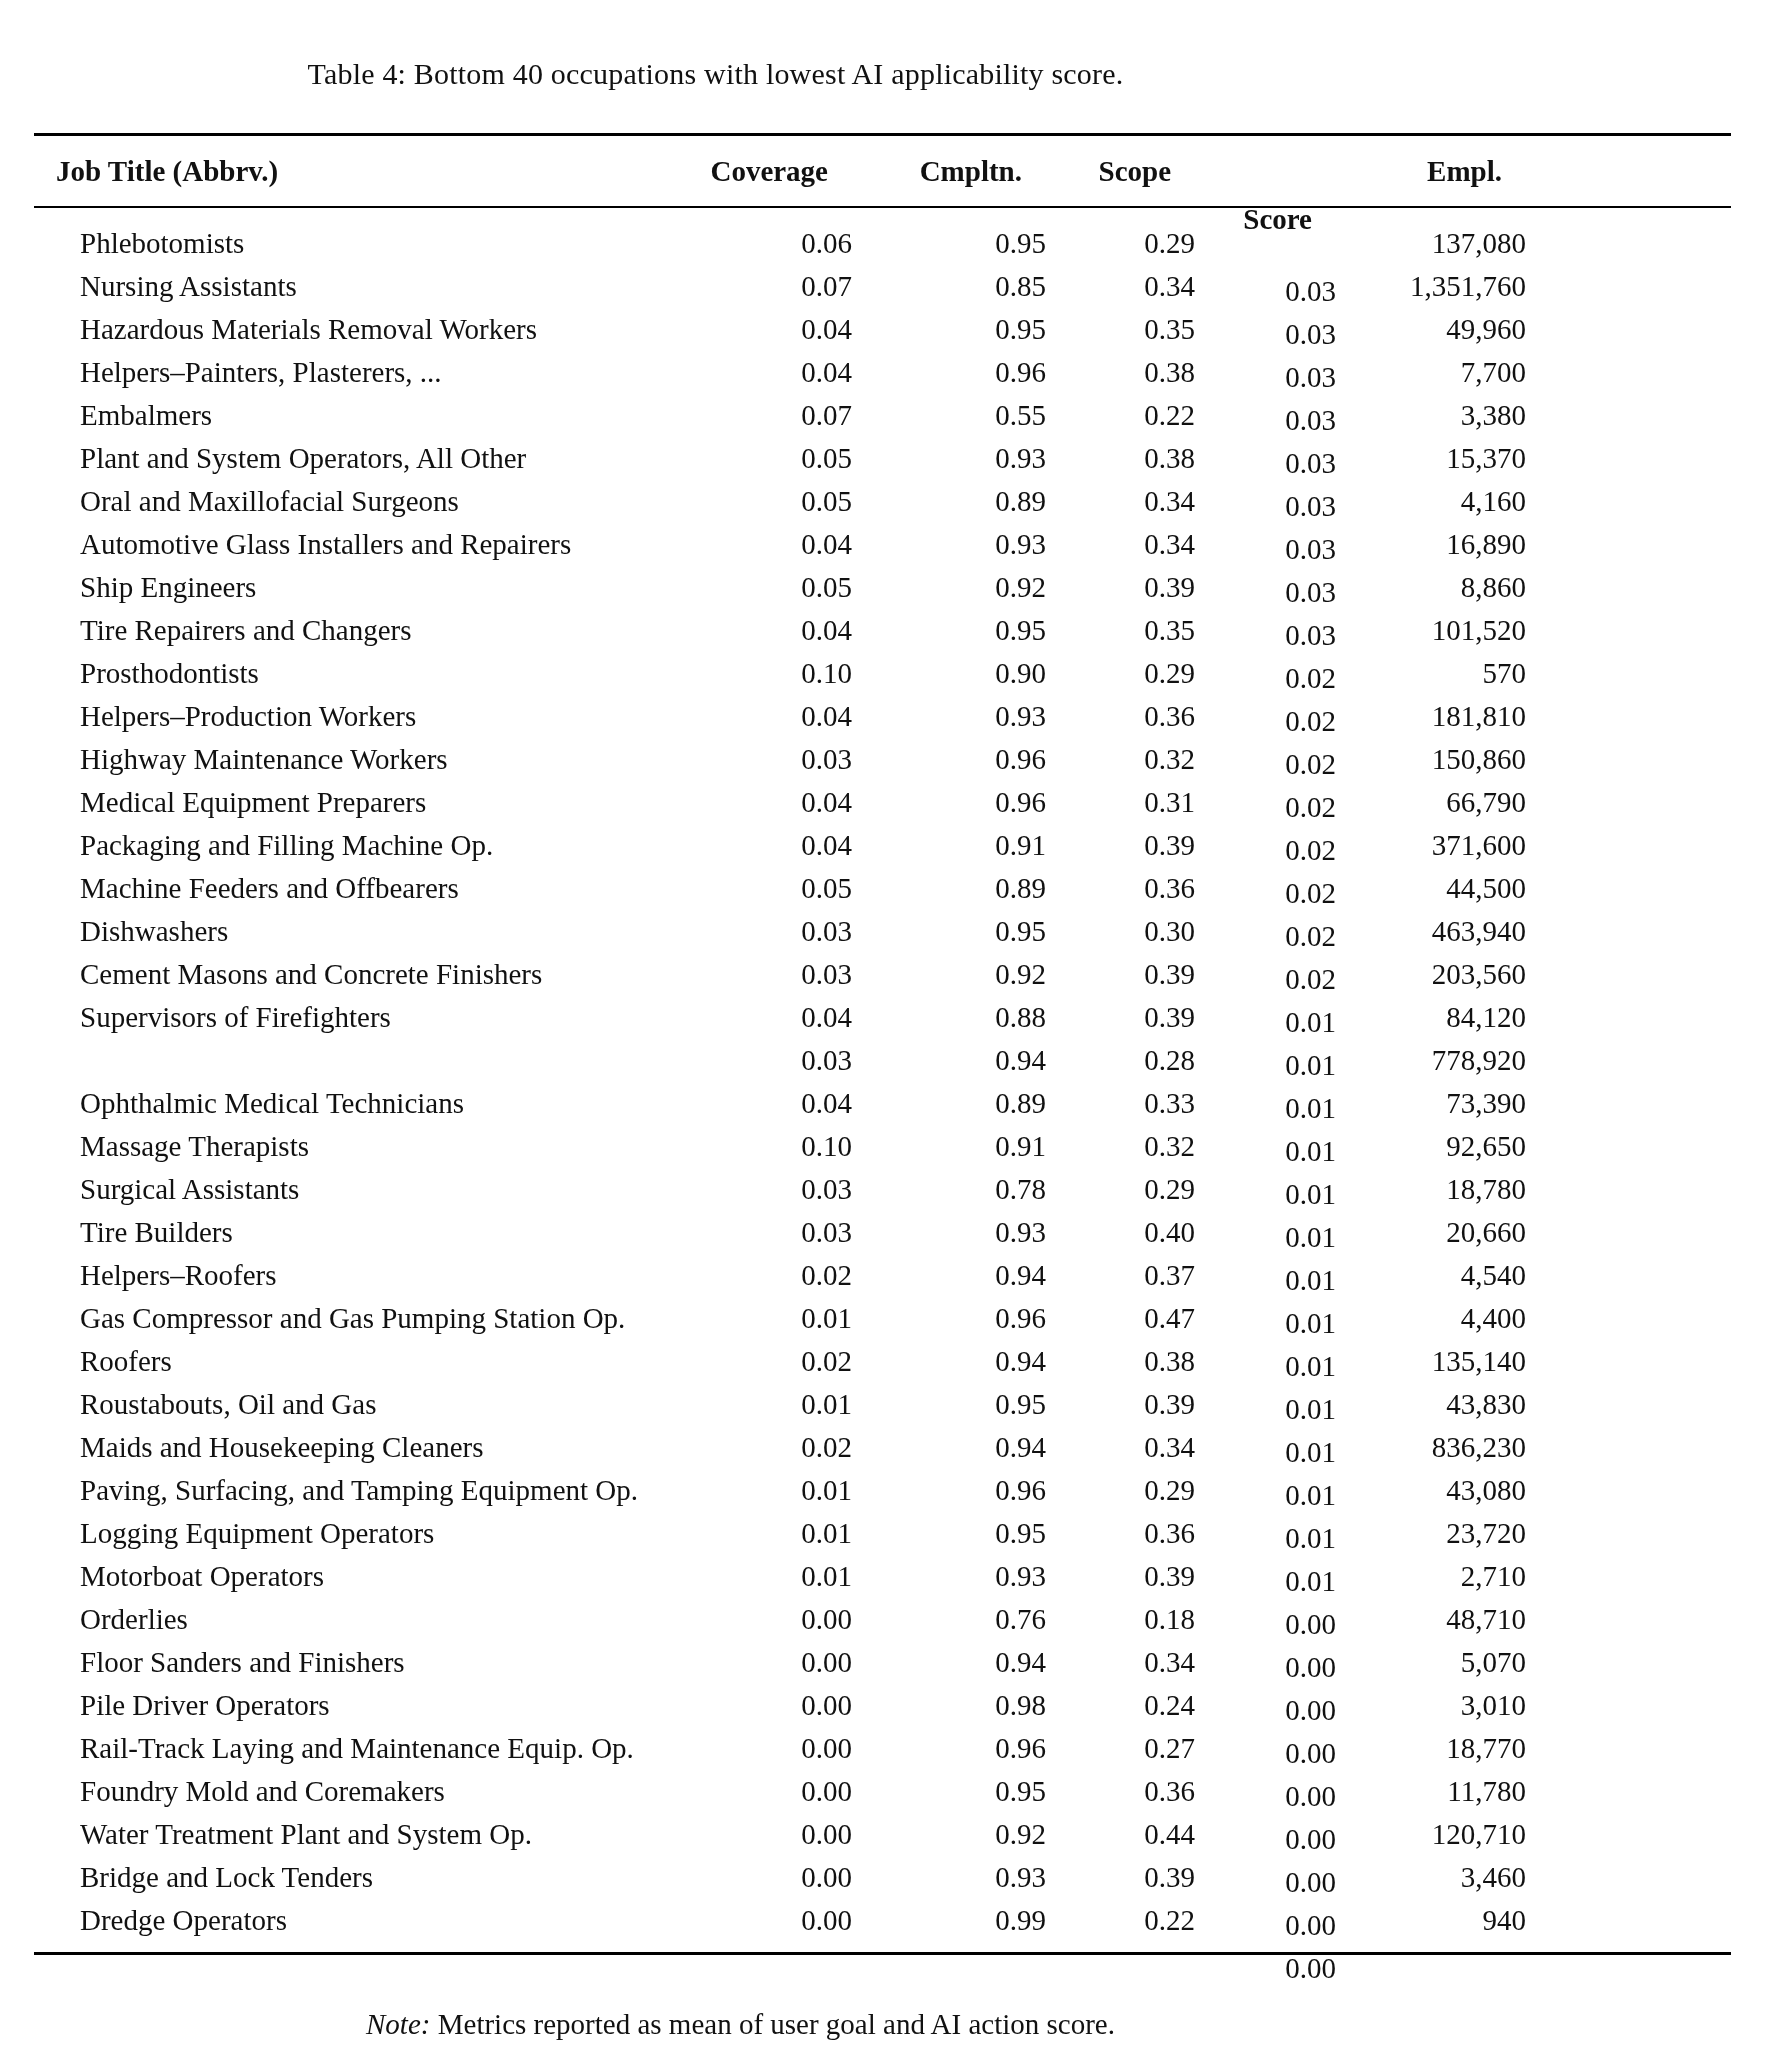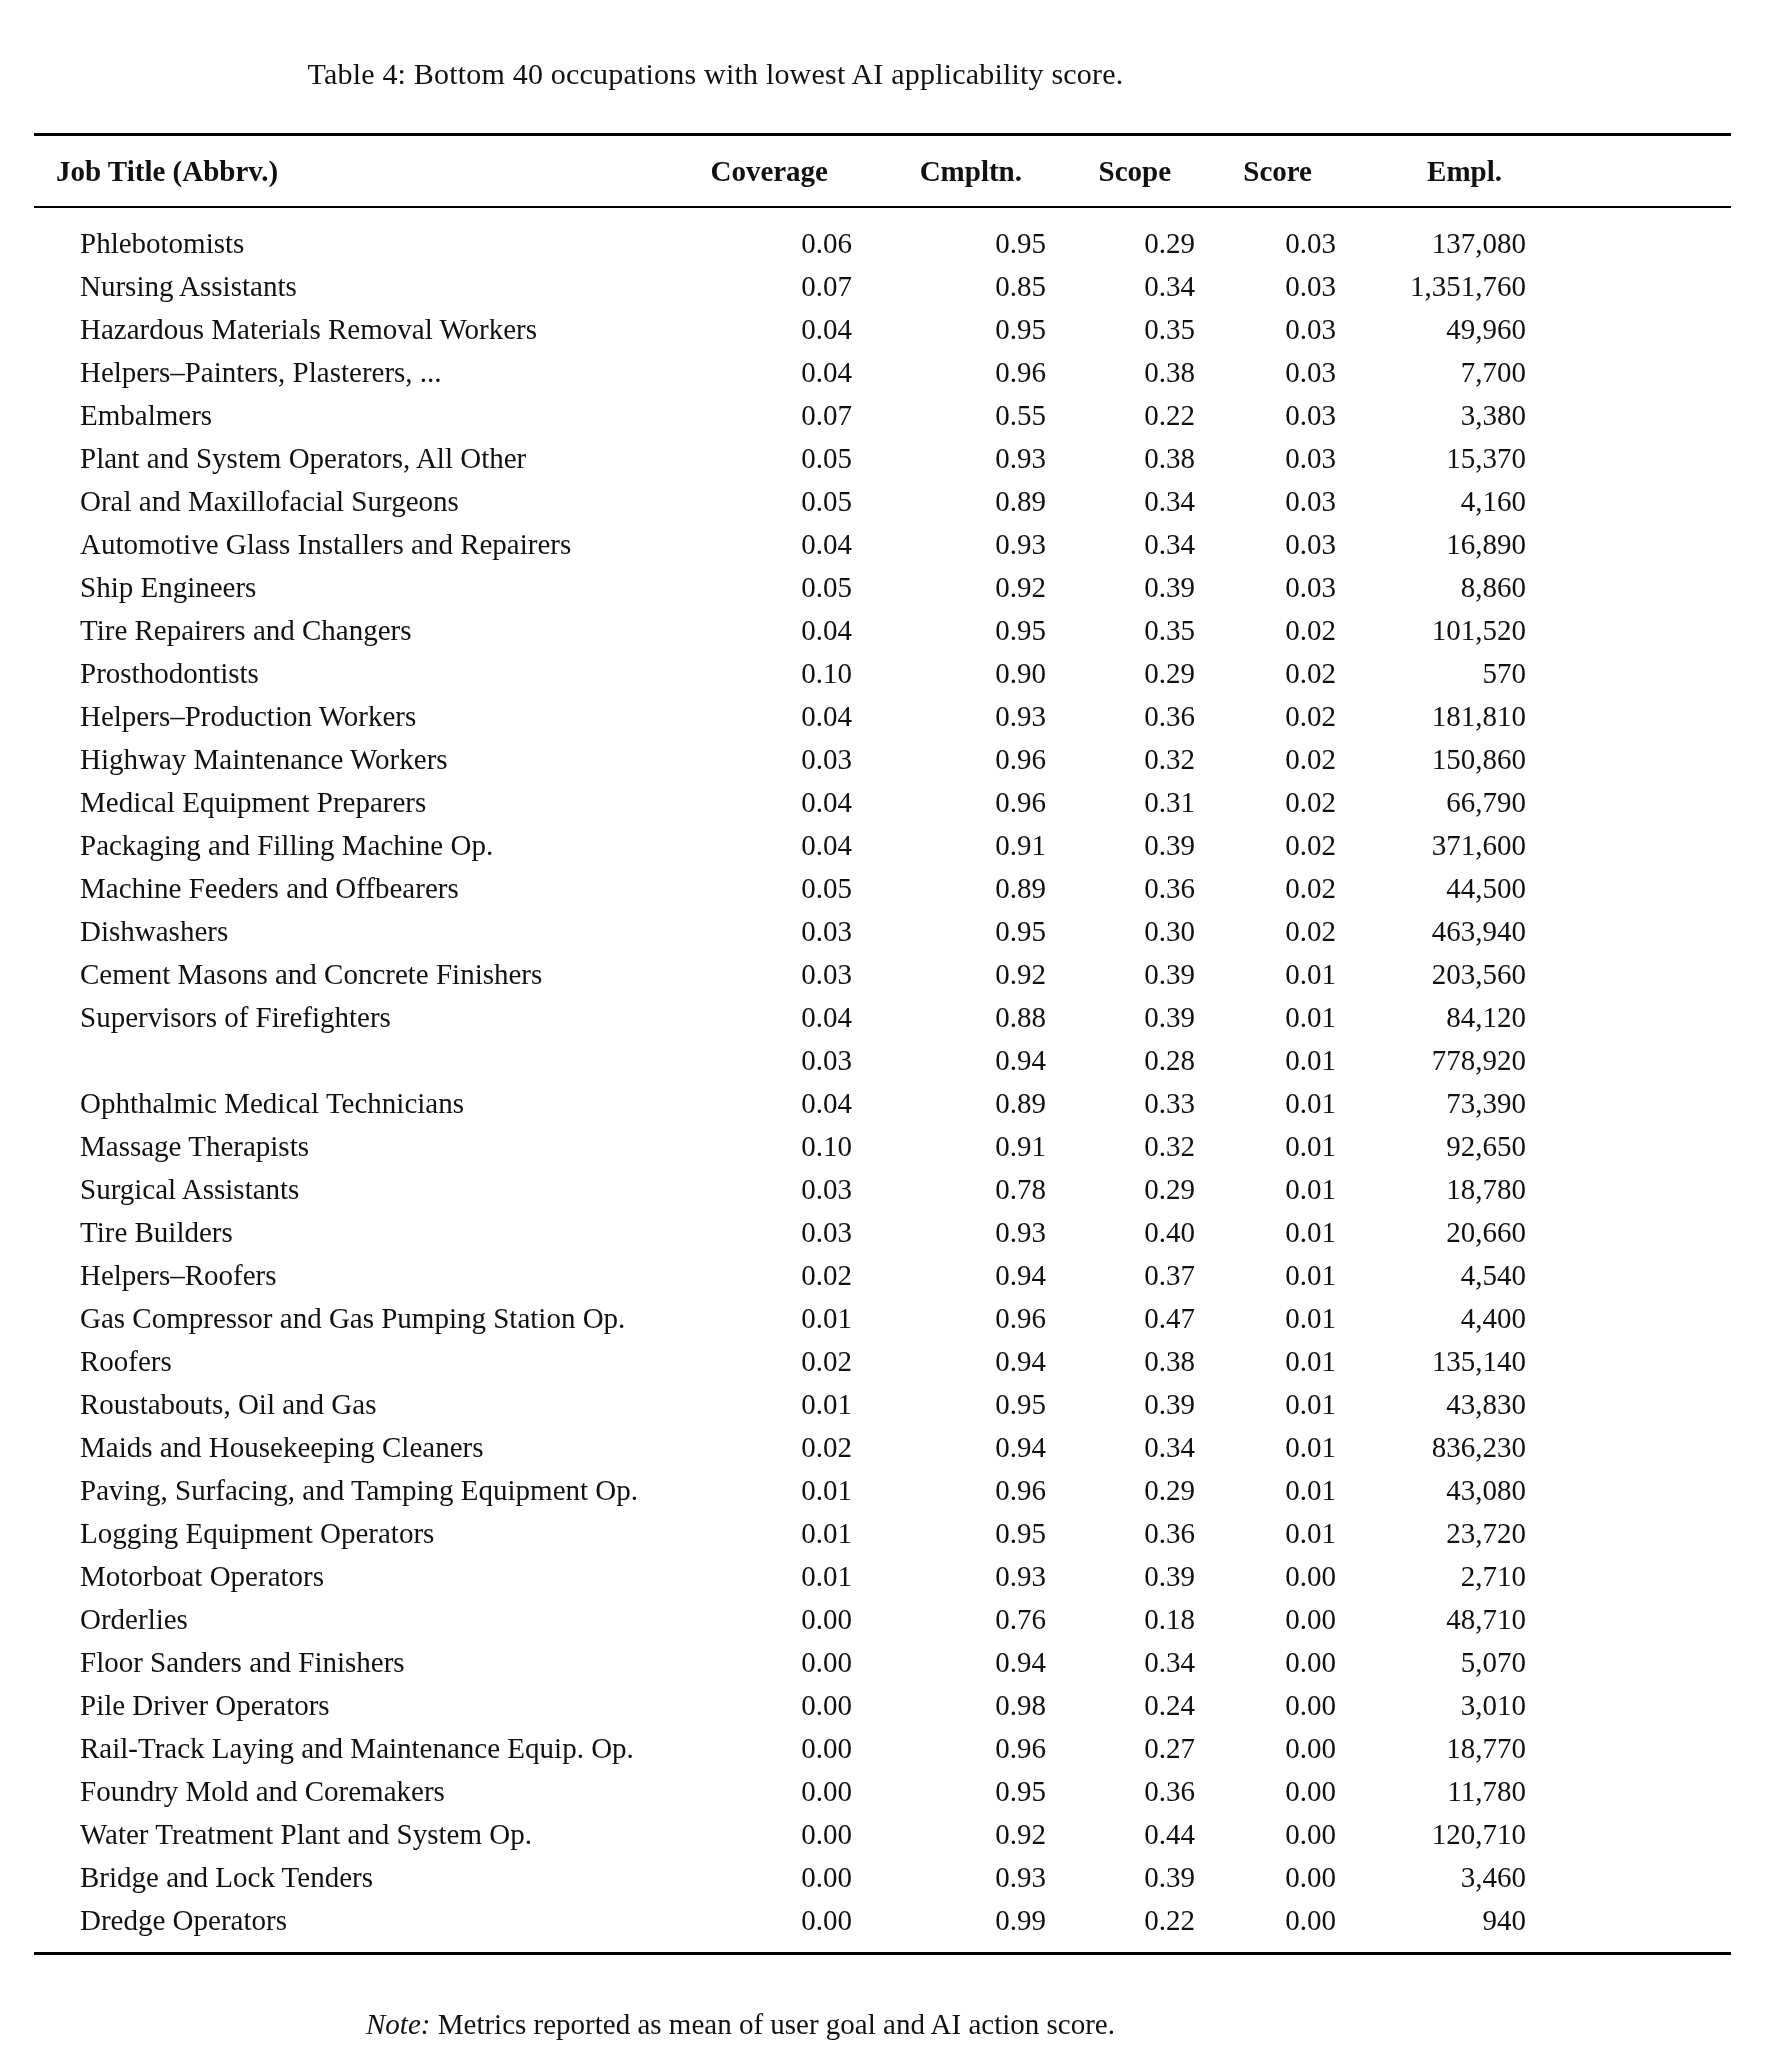--- a/index.html
+++ b/index.html
@@ -49,21 +49,21 @@
   }
   .cell {
     position: absolute;
     top: 0;
     white-space: nowrap;
   }
   .c-title { left: 56px; text-align: left; }
   .c-cov   { right: calc(1789px - 1033px); text-align: right; }
   .c-cmp   { right: calc(1789px - 1227px); text-align: right; }
   .c-scope { right: calc(1789px - 1376px); text-align: right; }
-  .c-score { right: calc(1789px - 1517px); text-align: right; }
+  .c-score { right: calc(1789px - 1517px); text-align: right; margin-top: 48px; }
   .c-empl  { right: calc(1789px - 1707px); text-align: right; }
 
   #table-body {
     position: absolute;
     left: 0;
     top: 222px;
     width: 1789px;
     padding-left: 24px;
   }
   #table-body .body-row {

